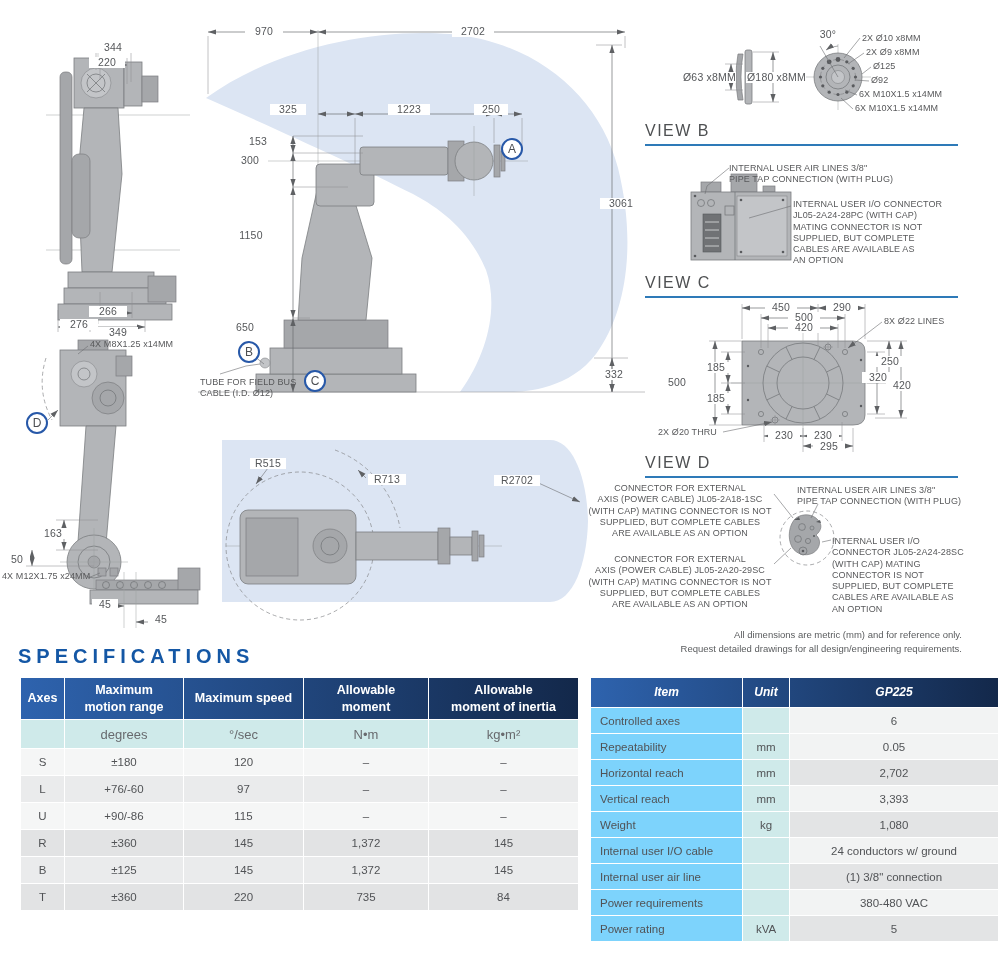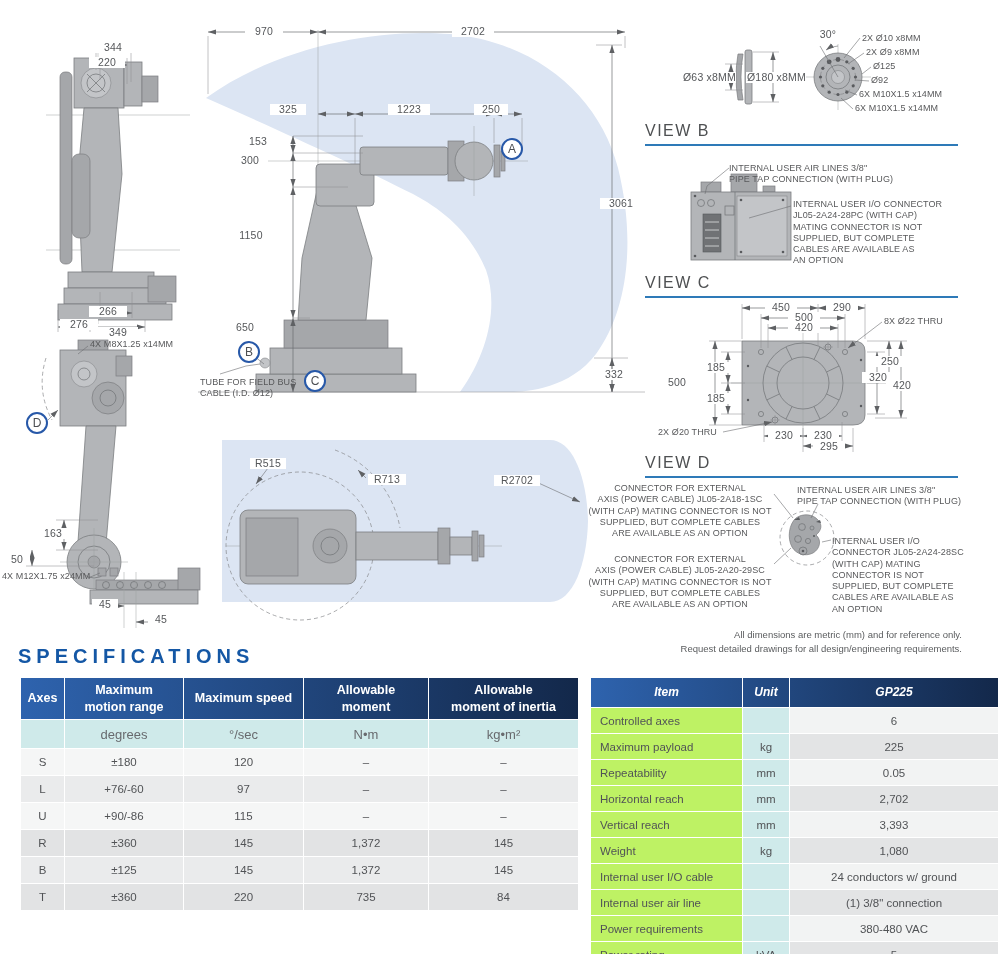--- a/index.html
+++ b/index.html
@@ -30,21 +30,21 @@
   th,td{border:1px solid #fff;overflow:hidden;}
   .spec-left thead{background:linear-gradient(90deg,#2e63ae,#13284a);}
   .spec-right thead{background:linear-gradient(90deg,#2e63ae,#13284a);font-style:italic;}
   th{color:#fff;font-size:12.5px;font-weight:bold;text-align:center;white-space:pre-line;line-height:1.3;}
   .spec-left th{height:39px;}
   .spec-right th{height:27px;font-size:12px;}
   .spec-left td{height:24px;font-size:11.5px;text-align:center;color:#515356;}
   .spec-left tr.un td{height:26px;background:#cfeaea;font-size:13px;color:#686a6e;}
   tr.rw td{background:#f5f6f6;} tr.rm td{background:#eaebec;} tr.rd td{background:#e2e3e4;}
   .spec-right td{height:23px;font-size:11.5px;color:#515356;}
-  td.ci{background:#bef264;text-align:left;padding-left:9px;}
+  td.ci{background:#7dd3fc;text-align:left;padding-left:9px;}
   td.cu{background:#cfeaea;text-align:center;}
   td.cva{background:#f2f3f3;text-align:center;}
   td.cvb{background:#e3e4e5;text-align:center;}
 </style>
 </head>
 <body>
 
 <div id="root">
 
 <svg width="0" height="0">
@@ -367,21 +367,21 @@
   <line class="d" marker-start="url(#mS)" marker-end="url(#mE)" x1="119" y1="140" x2="158" y2="140"></line>
   <line class="d" marker-start="url(#mS)" marker-end="url(#mE)" x1="158" y1="140" x2="197" y2="140"></line>
   <line class="d" marker-start="url(#mS)" marker-end="url(#mE)" x1="158" y1="150" x2="208" y2="150"></line>
   <line class="ld" x1="237" y1="26" x2="203" y2="52" marker-end="url(#mE)"></line>
   <line class="ld" x1="78" y1="136" x2="127" y2="126" marker-end="url(#mE)"></line>
 </svg>
 <div class="dim" style="left:765px;top:302px;width:30px">450</div>
 <div class="dim" style="left:826px;top:302px;width:30px">290</div>
 <div class="dim" style="left:788px;top:312px;width:30px">500</div>
 <div class="dim" style="left:788px;top:322px;width:30px">420</div>
-<div class="ann" style="left:884px;top:316px">8X Ø22 THRU</div>
+<div class="ann" style="left:884px;top:316px">8X Ø22 LINES</div>
 <div class="dim" style="left:702px;top:362px;width:26px">185</div>
 <div class="dim" style="left:663px;top:377px;width:26px">500</div>
 <div class="dim" style="left:702px;top:393px;width:26px">185</div>
 <div class="dim" style="left:874px;top:356px;width:30px">250</div>
 <div class="dim" style="left:862px;top:372px;width:30px">320</div>
 <div class="dim" style="left:886px;top:380px;width:30px">420</div>
 <div class="ann" style="left:658px;top:427px">2X Ø20 THRU</div>
 <div class="dim" style="left:768px;top:430px;width:30px">230</div>
 <div class="dim" style="left:807px;top:430px;width:30px">230</div>
 <div class="dim" style="left:813px;top:441px;width:30px">295</div>
@@ -515,25 +515,20 @@
       <th>GP225</th>
     </tr>
   </thead>
   <tbody>
     <tr>
       <td class="ci">Controlled axes</td>
       <td class="cu"></td>
       <td class="cva">6</td>
     </tr>
     <tr>
-      <td class="ci">Maximum payload</td>
-      <td class="cu">kg</td>
-      <td class="cvb">225</td>
-    </tr>
-    <tr>
       <td class="ci">Repeatability</td>
       <td class="cu">mm</td>
       <td class="cva">0.05</td>
     </tr>
     <tr>
       <td class="ci">Horizontal reach</td>
       <td class="cu">mm</td>
       <td class="cvb">2,702</td>
     </tr>
     <tr>

